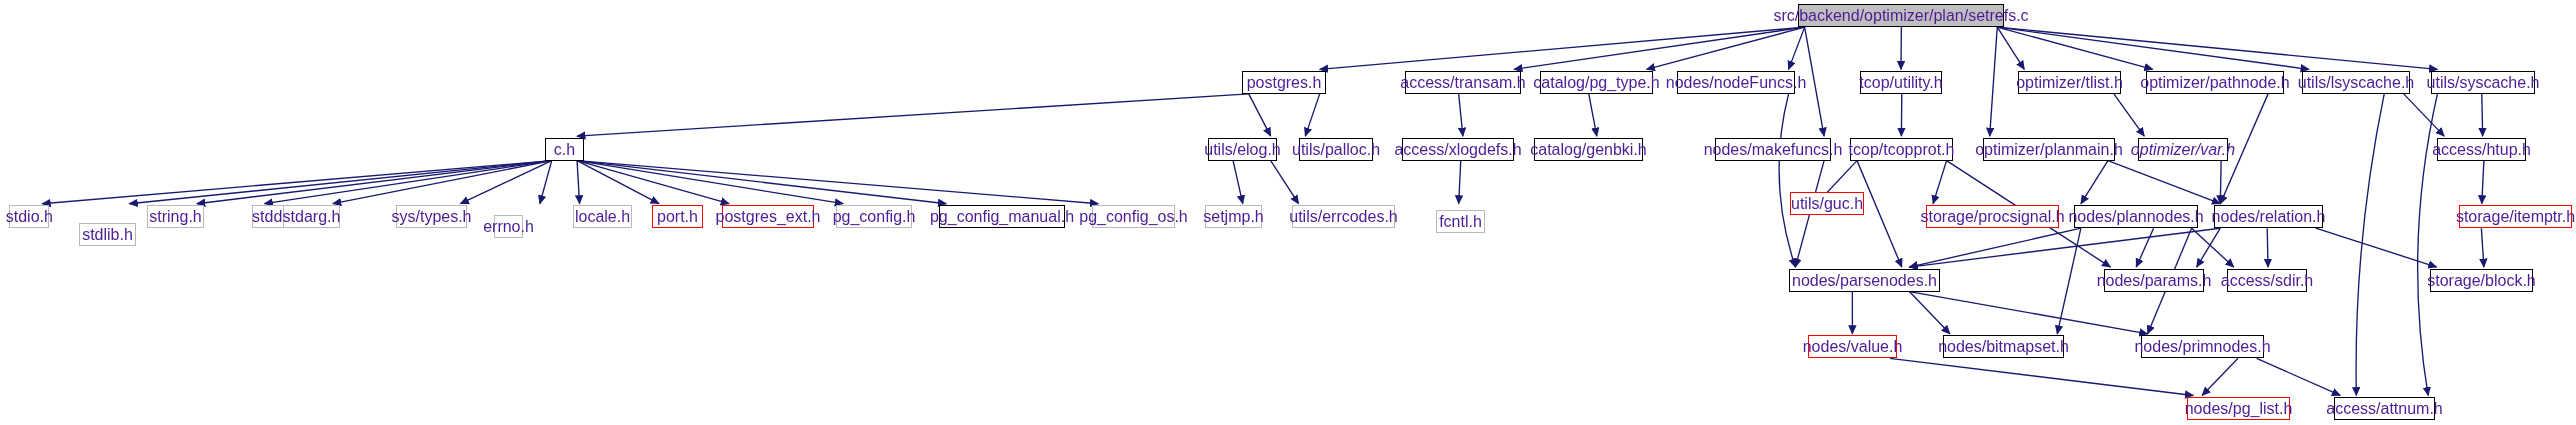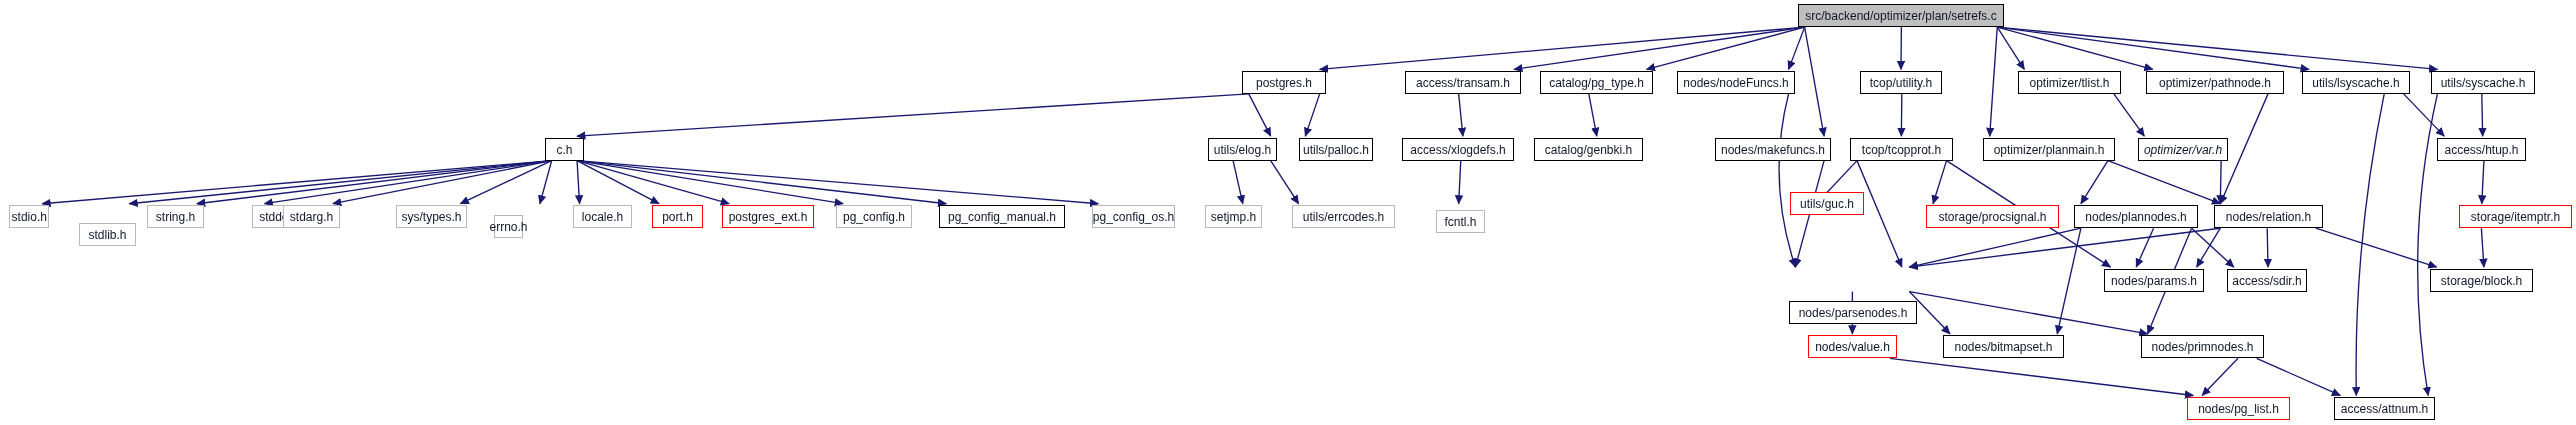--- a/index.html
+++ b/index.html
@@ -4,21 +4,21 @@
 <style>
   html,body{margin:0;padding:0;background:#ffffff;}
   #graph{
     position:relative;width:2576px;height:426px;background:#ffffff;
     font-family:"Liberation Sans","DejaVu Sans",sans-serif;
   }
   #edge-layer{position:absolute;left:0;top:0;width:2576px;height:426px;}
   .edge{stroke:var(--edge-color,#191970);fill:none;stroke-width:1.6;}
   .node{
     position:absolute;display:flex;align-items:center;justify-content:center;
-    height:23px;font-size:12px;line-height:12px;color:#0f172a;background:#fff;
+    height:23px;font-size:16px;line-height:12px;color:#4c1d95;background:#fff;
     box-sizing:border-box;white-space:nowrap;overflow:visible;
   }
   .style-root{background:var(--root-fill,#bfbfbf);border:1.7px solid var(--doc-border,#000);}
   .style-black{border:1.7px solid var(--doc-border,#000);cursor:pointer;}
   .style-gray{border:1.7px solid var(--sys-border,#b9b9b9);}
   .style-red{border:1.7px solid var(--trunc-border,#ff0000);cursor:pointer;}
 </style>
 </head>
 <body>
 
@@ -130,21 +130,21 @@
     <div class="node style-black" style="left: 939px; top: 205px; width: 126px;">pg_config_manual.h</div>
     <div class="node style-gray" style="left: 1092px; top: 205px; width: 83px;">pg_config_os.h</div>
     <div class="node style-gray" style="left: 1205px; top: 205px; width: 57px;">setjmp.h</div>
     <div class="node style-gray" style="left: 1292px; top: 205px; width: 103px;">utils/errcodes.h</div>
     <div class="node style-gray" style="left: 1436px; top: 210px; width: 49px;">fcntl.h</div>
     <div class="node style-red" style="left: 1750px; top: 192px; width: 74px; margin-left: 40px;">utils/guc.h</div>
     <div class="node style-red" style="left: 1926px; top: 205px; width: 133px;">storage/procsignal.h</div>
     <div class="node style-black" style="left: 2074px; top: 205px; width: 124px;">nodes/plannodes.h</div>
     <div class="node style-black" style="left: 2214px; top: 205px; width: 109px;">nodes/relation.h</div>
     <div class="node style-red" style="left: 2427px; top: 205px; width: 113px; margin-left: 32px;">storage/itemptr.h</div>
-    <div class="node style-black" style="left: 1789px; top: 269px; width: 128px; margin-top: 32px;">nodes/parsenodes.h</div>
+    <div class="node style-black" style="left: 1789px; top: 269px; width: 151px;">nodes/parsenodes.h</div>
     <div class="node style-black" style="left: 2104px; top: 269px; width: 100px;">nodes/params.h</div>
     <div class="node style-black" style="left: 2227px; top: 269px; width: 80px;">access/sdir.h</div>
     <div class="node style-black" style="left: 2430px; top: 269px; width: 103px;">storage/block.h</div>
     <div class="node style-red" style="left: 1808px; top: 335px; width: 89px;">nodes/value.h</div>
     <div class="node style-black" style="left: 1943px; top: 335px; width: 121px;">nodes/bitmapset.h</div>
     <div class="node style-black" style="left: 2141px; top: 335px; width: 123px;">nodes/primnodes.h</div>
     <div class="node style-red" style="left: 2187px; top: 397px; width: 103px;">nodes/pg_list.h</div>
     <div class="node style-black" style="left: 2334px; top: 397px; width: 101px;">access/attnum.h</div>
   </div>
 

